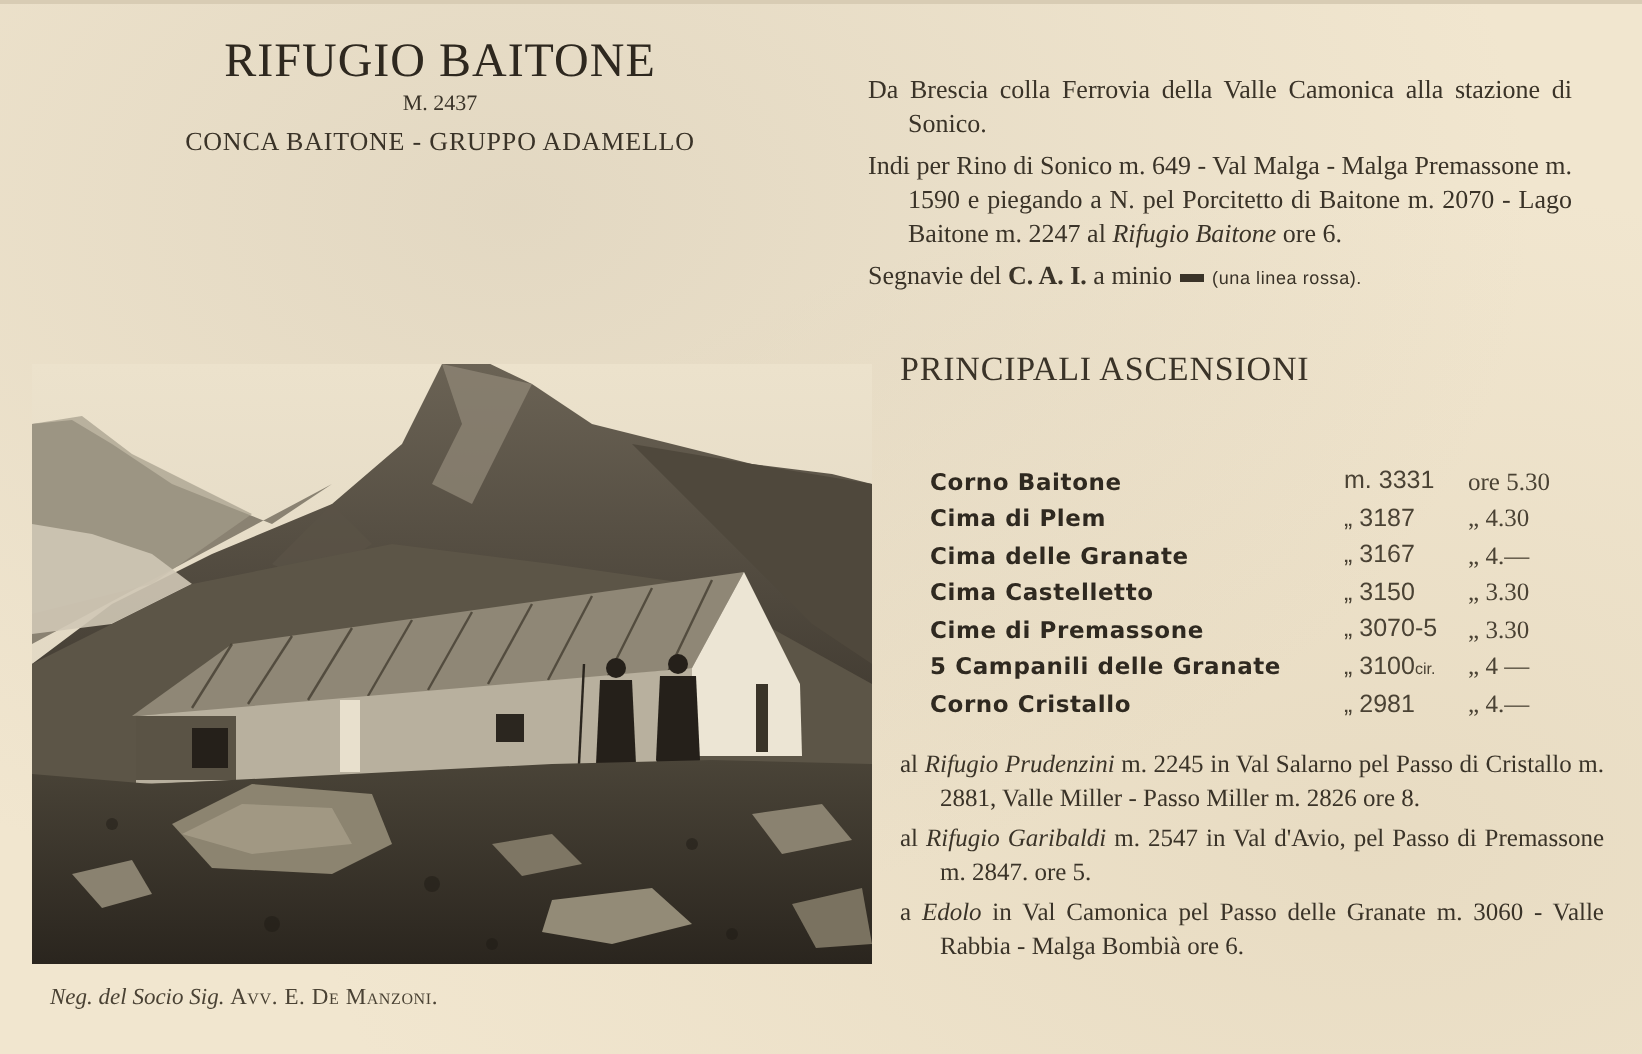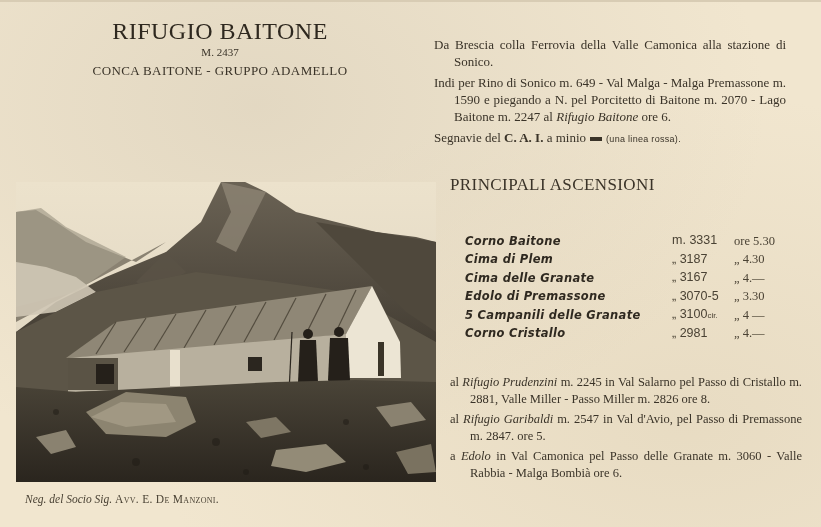--- a/index.html
+++ b/index.html
@@ -19,21 +19,21 @@
   .caption i{font-style:italic;}
   .caption .sc{font-variant:small-caps;letter-spacing:0.3px;}
   .right{position:absolute;left:434px;top:36px;width:352px;font-family:"Liberation Serif",serif;font-size:13px;line-height:17px;color:#3a3328;}
   .para{text-indent:0;padding-left:20px;text-indent:-20px;margin:0 0 4px 0;text-align:justify;}
   .para i{font-style:italic;}
   .note{font-size:9px;letter-spacing:0.3px;font-family:Liberation Sans, sans-serif;}
   .redline{display:inline-block;width:12px;height:4px;background:#3a3328;vertical-align:middle;margin:0 4px;}
   .heading{position:absolute;left:450px;top:174px;width:350px;font-family:"Liberation Serif",serif;font-size:17px;line-height:22px;letter-spacing:0.4px;color:#3a3328;}
   table.asc{position:absolute;left:465px;top:232px;border-collapse:collapse;font-size:12.5px;line-height:17.6px;}
   table.asc td{padding:0;white-space:nowrap;}
-  td.peak{font-family:"DejaVu Sans",sans-serif;font-weight:bold;font-size:11.5px;width:207px;letter-spacing:0.3px;color:#2f2920;font-style:italic;}
+  td.peak{font-family:"DejaVu Sans",sans-serif;font-weight:bold;font-size:11.5px;width:207px;letter-spacing:0.3px;color:#2f2920;}
   td.alt{font-family:Liberation Sans, sans-serif;width:62px;text-align:left;padding-left:4px;color:#4a4234;}
   td.hrs{font-family:"Liberation Serif",serif;width:60px;color:#4a4234;}
   .small{font-size:8px;}
   .routes{position:absolute;left:450px;top:374px;width:352px;font-family:Liberation Serif, serif;font-size:12.5px;line-height:16.5px;color:#3a3328;}
   .routes .para{margin-bottom:4px;}
 </style>
 </head>
 <body>
 
 <div class="card">
@@ -152,21 +152,26 @@
           <td class="peak">Cima di Plem</td>
           <td class="alt"><span>„</span> <span>3187</span><span class="small"></span></td>
           <td class="hrs"><span>„</span> <span>4.30</span></td>
         </tr>
         <tr>
           <td class="peak">Cima delle Granate</td>
           <td class="alt"><span>„</span> <span>3167</span><span class="small"></span></td>
           <td class="hrs"><span>„</span> <span>4.—</span></td>
         </tr>
         <tr>
-          <td class="peak">Edolo di Premassone</td>
+          <td class="peak">Cima Castelletto</td>
+          <td class="alt"><span>„</span> <span>3150</span><span class="small"></span></td>
+          <td class="hrs"><span>„</span> <span>3.30</span></td>
+        </tr>
+        <tr>
+          <td class="peak">Cime di Premassone</td>
           <td class="alt"><span>„</span> <span>3070-5</span><span class="small"></span></td>
           <td class="hrs"><span>„</span> <span>3.30</span></td>
         </tr>
         <tr>
           <td class="peak">5 Campanili delle Granate</td>
           <td class="alt"><span>„</span> <span>3100</span><span class="small">cir.</span></td>
           <td class="hrs"><span>„</span> <span>4 —</span></td>
         </tr>
         <tr>
           <td class="peak">Corno Cristallo</td>

